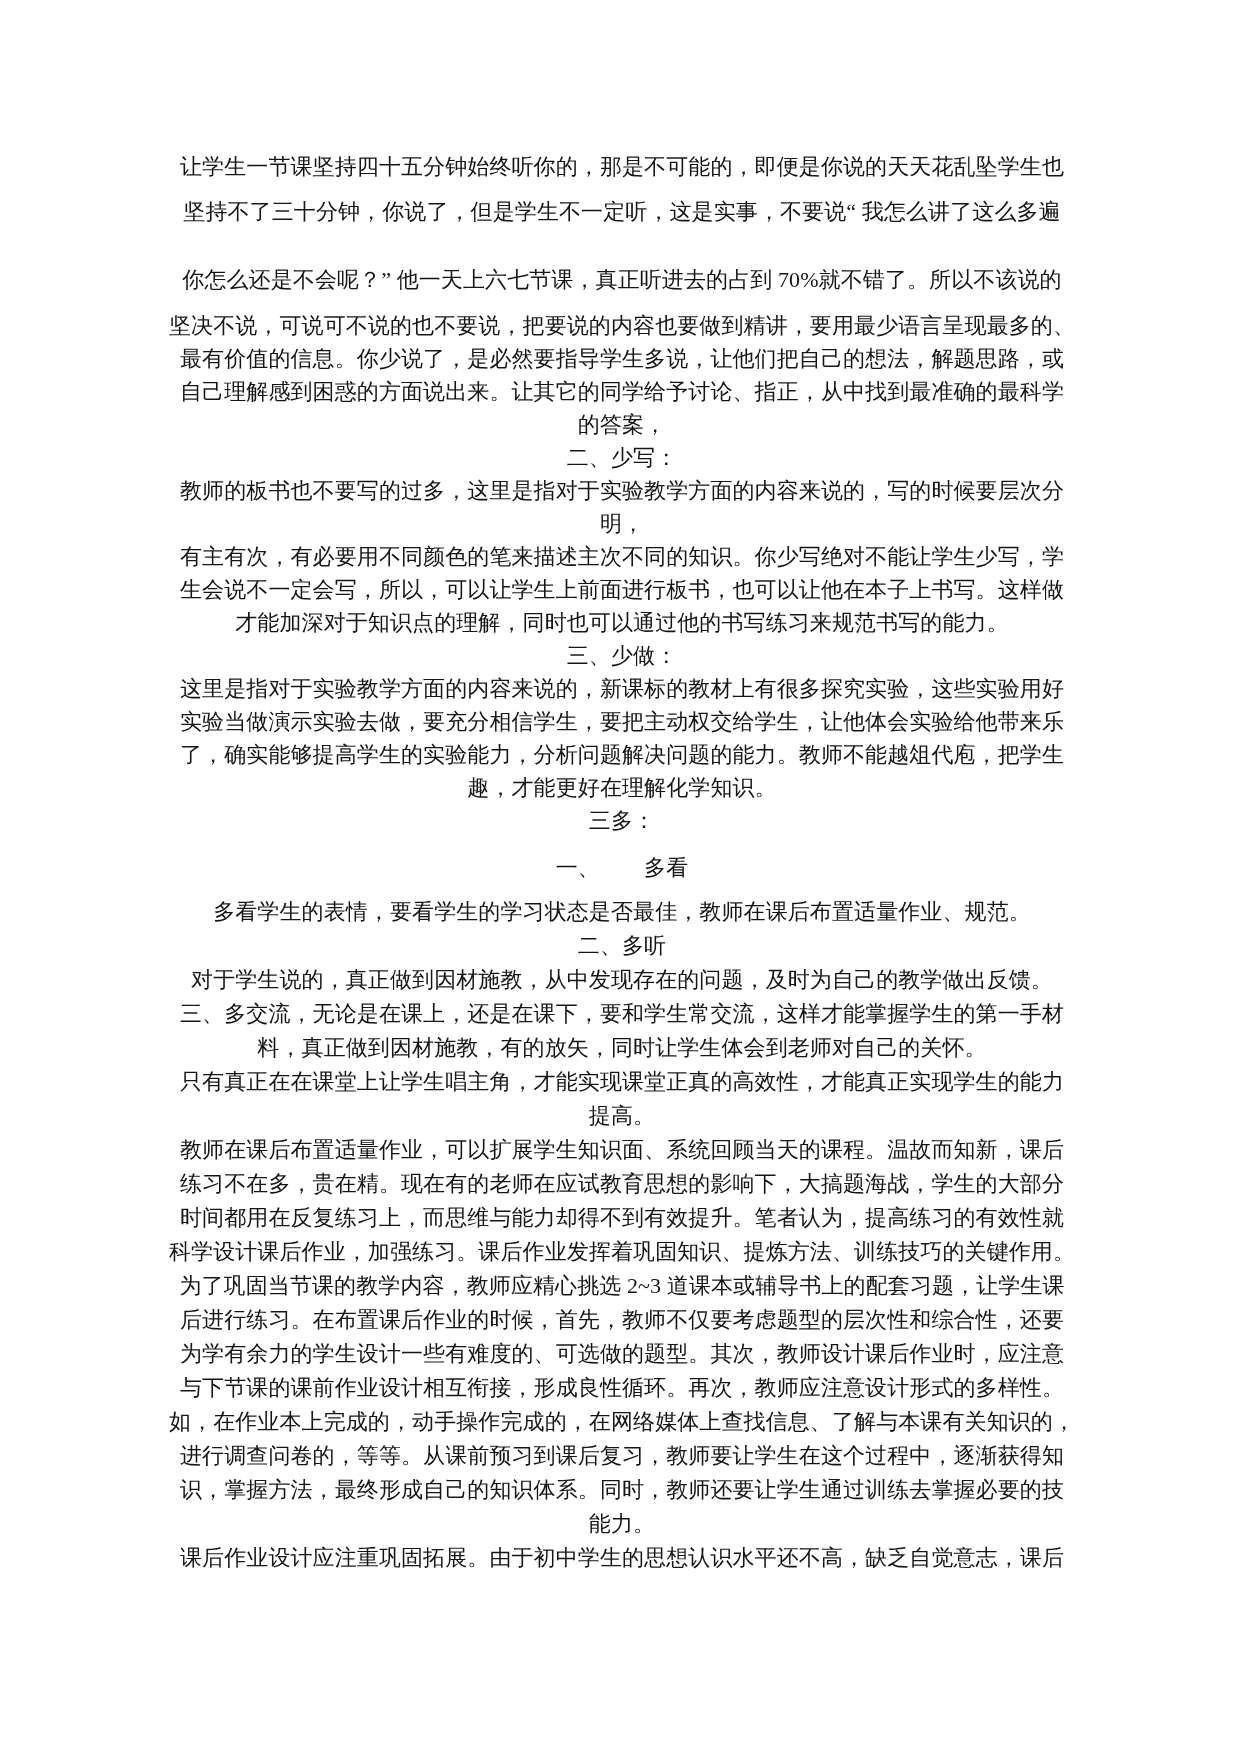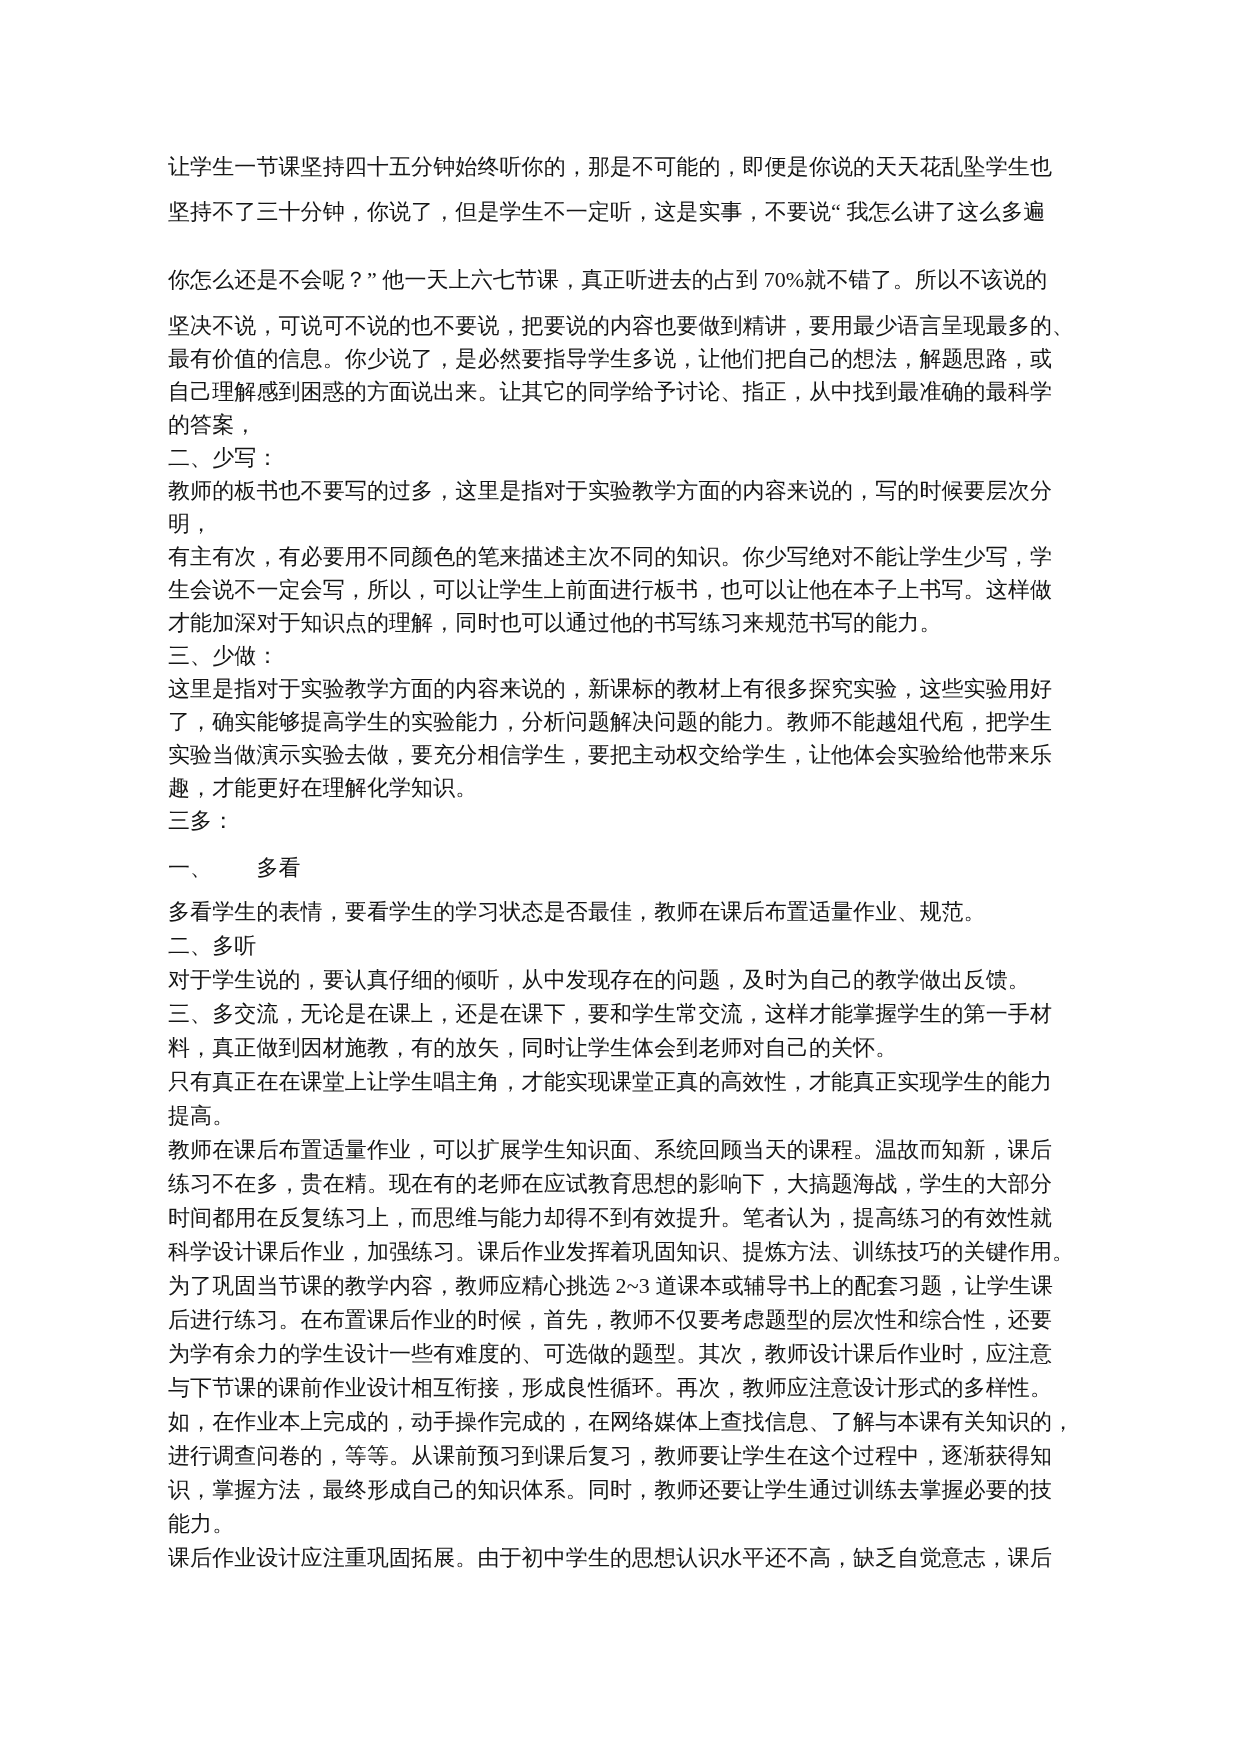--- a/index.html
+++ b/index.html
@@ -13,20 +13,21 @@
     height: 1754px;
     margin: 0;
     background: #ffffff;
     box-sizing: border-box;
     padding: 144px 165px 0 168px;
     overflow: hidden;
     font-family: "Liberation Serif", "DejaVu Serif", serif;
     font-size: 22px;
     color: #151515;
     font-weight: 400;
+    text-align: center;
   }
   .ln {
     white-space: pre-wrap;
     letter-spacing: 0.1px;
   }
   
   .ln-loose { line-height: 45px; }
   .gap-b23  { margin-bottom: 23px; }
   
   .ln-a { line-height: 33px; }
@@ -47,28 +48,28 @@
   <div class="ln ln-a">最有价值的信息。你少说了，是必然要指导学生多说，让他们把自己的想法，解题思路，或</div>
   <div class="ln ln-a">自己理解感到困惑的方面说出来。让其它的同学给予讨论、指正，从中找到最准确的最科学</div>
   <div class="ln ln-a">的答案，</div>
   <div class="ln ln-a">二、少写：</div>
   <div class="ln ln-a">教师的板书也不要写的过多，这里是指对于实验教学方面的内容来说的，写的时候要层次分明，</div>
   <div class="ln ln-a">有主有次，有必要用不同颜色的笔来描述主次不同的知识。你少写绝对不能让学生少写，学</div>
   <div class="ln ln-a">生会说不一定会写，所以，可以让学生上前面进行板书，也可以让他在本子上书写。这样做</div>
   <div class="ln ln-a">才能加深对于知识点的理解，同时也可以通过他的书写练习来规范书写的能力。</div>
   <div class="ln ln-a">三、少做：</div>
   <div class="ln ln-a">这里是指对于实验教学方面的内容来说的，新课标的教材上有很多探究实验，这些实验用好</div>
+  <div class="ln ln-a">实验当做演示实验去做，要充分相信学生，要把主动权交给学生，让他体会实验给他带来乐</div>
   <div class="ln ln-a">了，确实能够提高学生的实验能力，分析问题解决问题的能力。教师不能越俎代庖，把学生</div>
-  <div class="ln ln-a">实验当做演示实验去做，要充分相信学生，要把主动权交给学生，让他体会实验给他带来乐</div>
   <div class="ln ln-a">趣，才能更好在理解化学知识。</div>
   <div class="ln ln-a">三多：</div>
   <div class="ln ln-h">一、　　多看</div>
   <div class="ln ln-b">多看学生的表情，要看学生的学习状态是否最佳，教师在课后布置适量作业、规范。</div>
   <div class="ln ln-b">二、多听</div>
-  <div class="ln ln-b">对于学生说的，要认真仔细的倾听，从中发现存在的问题，及时为自己的教学做出反馈。</div>
+  <div class="ln ln-b">对于学生说的，真正做到因材施教，从中发现存在的问题，及时为自己的教学做出反馈。</div>
   <div class="ln ln-b">三、多交流，无论是在课上，还是在课下，要和学生常交流，这样才能掌握学生的第一手材</div>
   <div class="ln ln-b">料，真正做到因材施教，有的放矢，同时让学生体会到老师对自己的关怀。</div>
   <div class="ln ln-b">只有真正在在课堂上让学生唱主角，才能实现课堂正真的高效性，才能真正实现学生的能力</div>
   <div class="ln ln-b">提高。</div>
   <div class="ln ln-b">教师在课后布置适量作业，可以扩展学生知识面、系统回顾当天的课程。温故而知新，课后</div>
   <div class="ln ln-b">练习不在多，贵在精。现在有的老师在应试教育思想的影响下，大搞题海战，学生的大部分</div>
   <div class="ln ln-b">时间都用在反复练习上，而思维与能力却得不到有效提升。笔者认为，提高练习的有效性就</div>
   <div class="ln ln-b">科学设计课后作业，加强练习。课后作业发挥着巩固知识、提炼方法、训练技巧的关键作用。</div>
   <div class="ln ln-b">为了巩固当节课的教学内容，教师应精心挑选 2~3 道课本或辅导书上的配套习题，让学生课</div>
   <div class="ln ln-b">后进行练习。在布置课后作业的时候，首先，教师不仅要考虑题型的层次性和综合性，还要</div>

